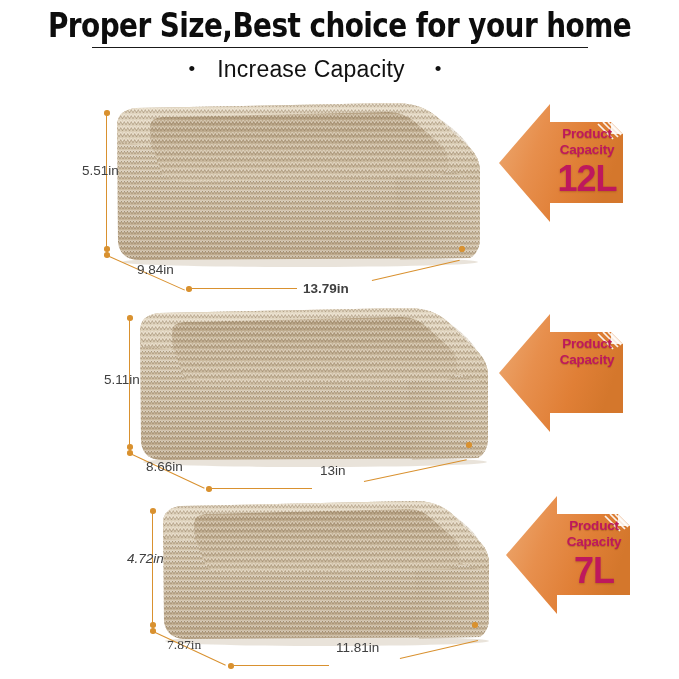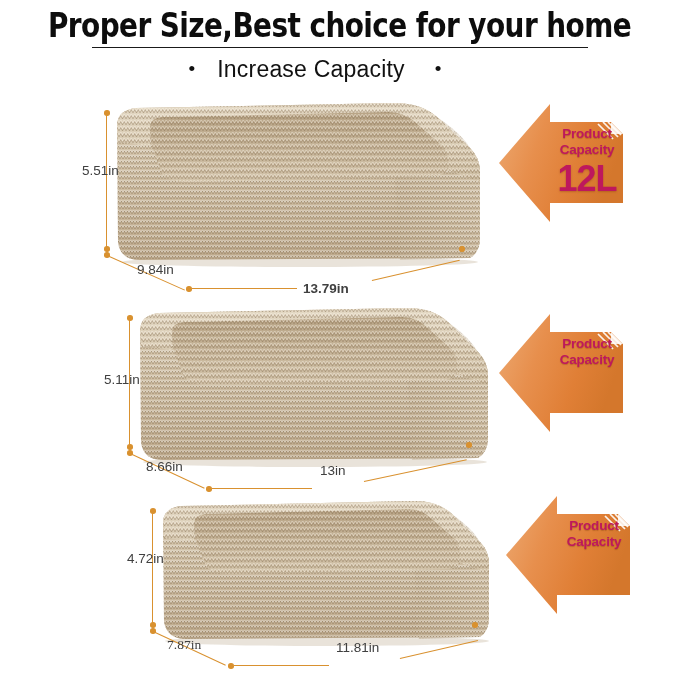--- a/index.html
+++ b/index.html
@@ -297,21 +297,21 @@
       <path d="M163 38 Q163 23 181 21 L412 16 Q437 15 452 29 L480 57 Q489 66 489 79
                L489 88 L460 78 L460 68 Q460 60 455 54 L431 33 Q421 23 406 24 L205 29
                Q194 30 194 38 L194 56 L164 53 Z" fill="url(#rimP1)" opacity="0.9"></path>
 
       <ellipse cx="327" cy="156" rx="162" ry="5" fill="#bfae94" opacity="0.35"></ellipse>
     </svg>
 
     <div class="dim-dot" style="left:150px;top:508px;"></div>
     <div class="dim-line dim-v" style="left:152px;top:511px;height:113px;"></div>
     <div class="dim-dot" style="left:150px;top:622px;"></div>
-    <div class="dim-label" style="left:127px;top:551px;">4.72in</div>
+    <div class="dim-label" style="left:127px;top:551px;font-style:italic;">4.72in</div>
 
     <div class="dim-dot" style="left:150px;top:628px;"></div>
     <div class="dim-diag" style="left:153px;top:631px;width:80px;transform:rotate(25deg);"></div>
     <div class="dim-dot" style="left:228px;top:663px;"></div>
     <div class="dim-label" style="left:167px;top:637px;font-family:Liberation Serif, serif;">7.87in</div>
 
     <div class="dim-line dim-h" style="left:234px;top:665px;width:95px;"></div>
     <div class="dim-label" style="left:336px;top:640px;">11.81in</div>
     <div class="dim-diag" style="left:400px;top:658px;width:80px;transform:rotate(-13deg);"></div>
     <div class="dim-dot" style="left:472px;top:622px;"></div>
@@ -329,17 +329,18 @@
         <path d="M57 4 L57 22 L118 22 L130 34 L130 103 L57 103 L57 122 L6 63 Z" fill="url(#badgeG3)"></path>
         <path d="M118 22 L130 34 L118 34 Z" fill="#ffffff" opacity="0.85"></path>
         <g stroke="#ffffff" stroke-width="1.7" opacity="0.9">
           <line x1="105" y1="24" x2="120" y2="39"></line>
           <line x1="110" y1="22" x2="125" y2="37"></line>
           <line x1="115" y1="22" x2="128" y2="35"></line>
         </g>
       </svg>
       <div class="badge-text">
         <div class="badge-cap"><span>Product Capacity</span></div>
+        <div class="badge-vol">7L</div>
       </div>
     </div>
   </div>
 
 </div>
 
 </body></html>

